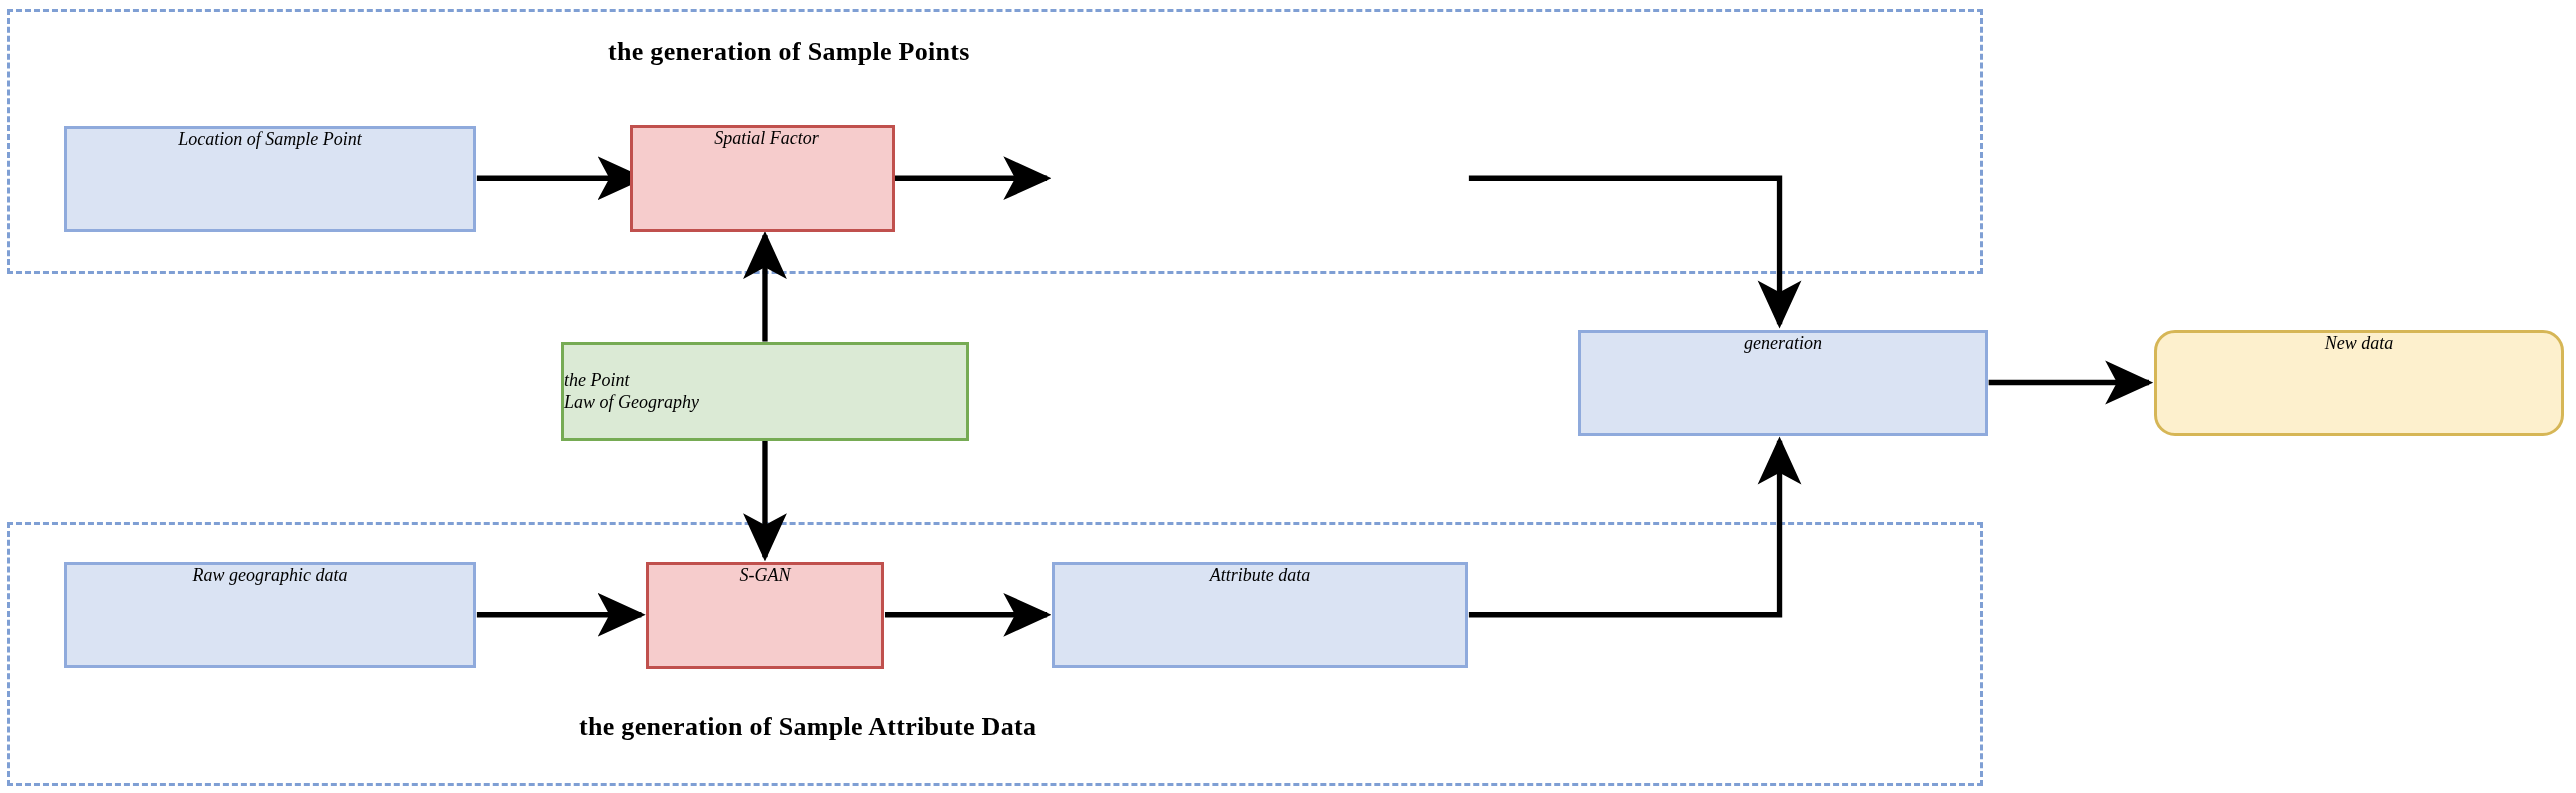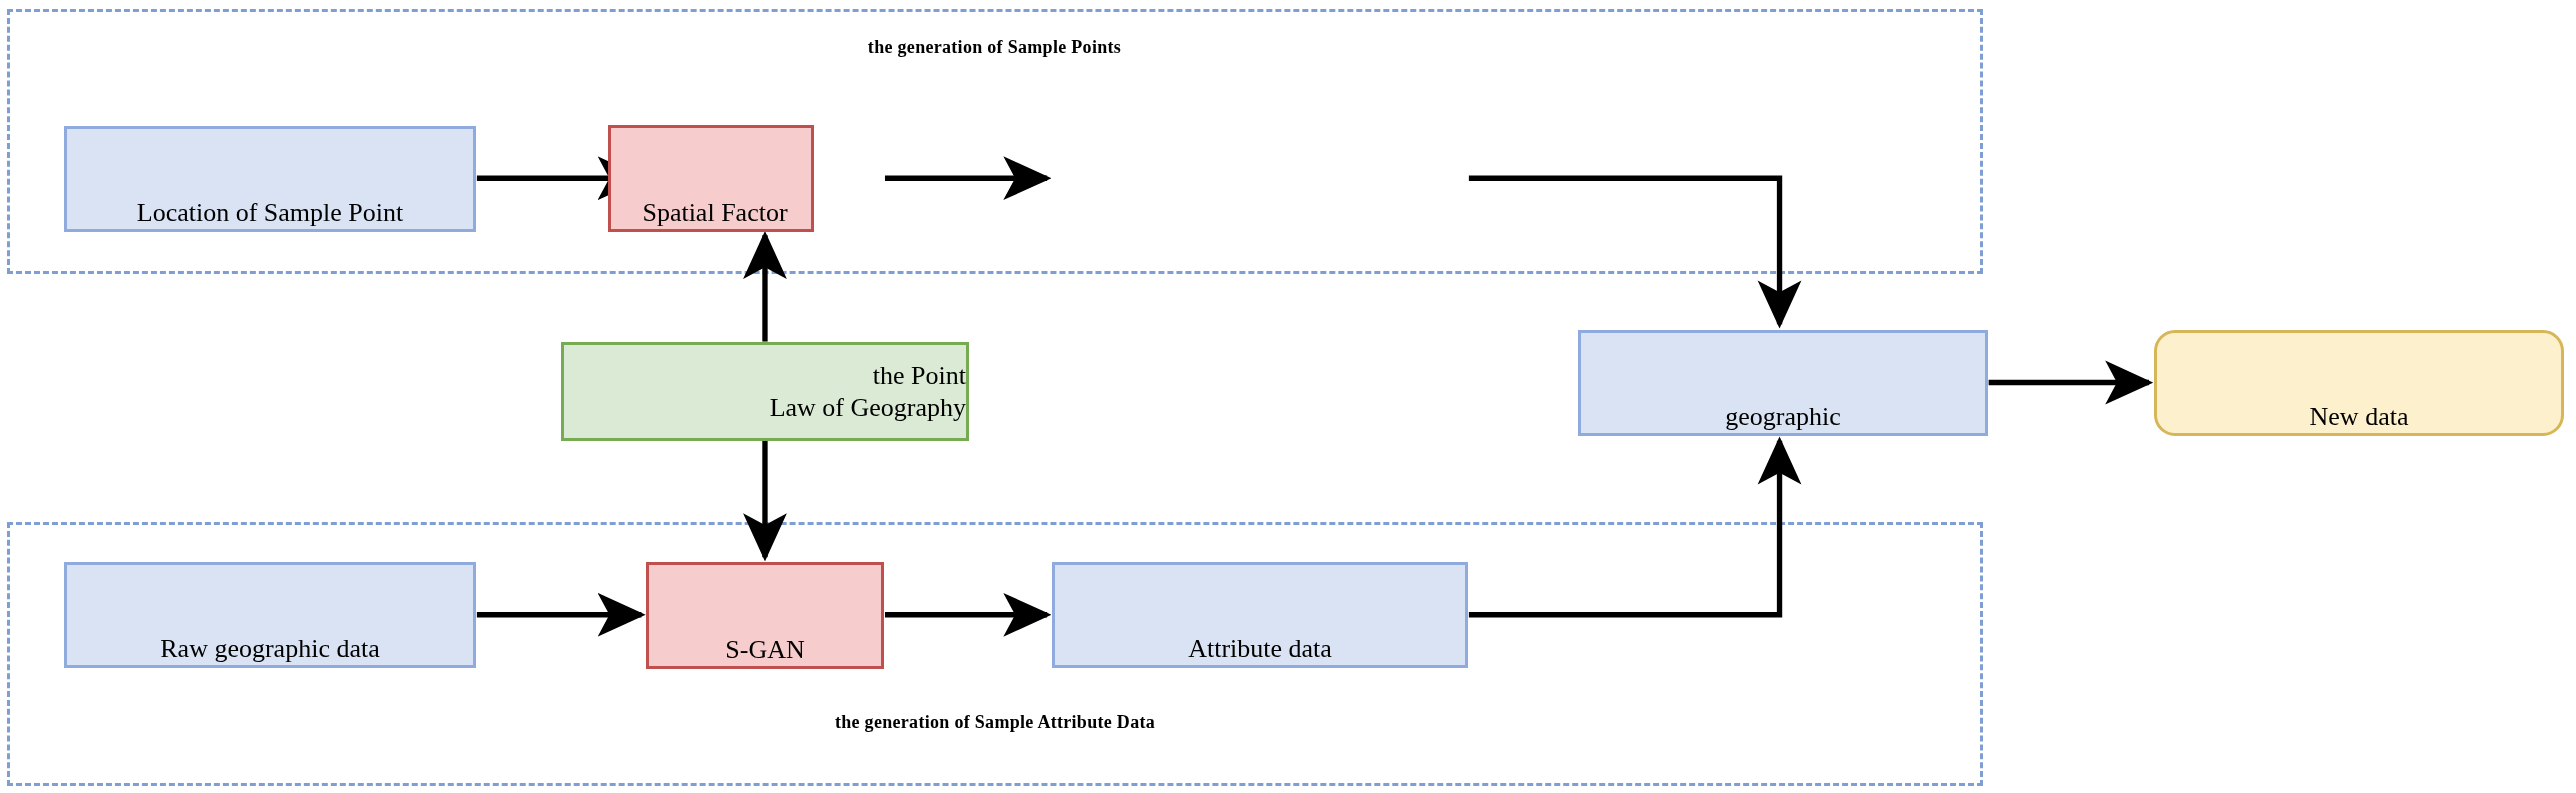--- a/index.html
+++ b/index.html
@@ -17,41 +17,42 @@
     overflow: hidden;
   }
   .group-frame {
     position: absolute;
     border: 3px dashed #7f9fd4;
     box-sizing: border-box;
     background: transparent;
   }
   .group-title {
     position: absolute;
-    text-align: center;
+    text-align: left;
     font-weight: bold;
-    font-size: 18px;
+    font-size: 26px;
     color: #000000;
     letter-spacing: 0.3px;
     white-space: nowrap;
     font-family: "Liberation Serif", "DejaVu Serif", serif;
   }
   .node {
     position: absolute;
     box-sizing: border-box;
     display: flex;
-    align-items: flex-end;
+    align-items: flex-start;
     justify-content: center;
     text-align: center;
-    font-size: 26px;
+    font-size: 18px;
     line-height: 1.22;
     color: #000000;
     border-width: 3px;
     border-style: solid;
     font-family: "Liberation Serif", "DejaVu Serif", serif;
+    font-style: italic;
   }
   .node-blue  { background: #dae3f3; border-color: #8faadc; }
   .node-red   { background: #f6cccc; border-color: #c0504d; }
   .node-green { background: #dbead5; border-color: #76ab54; }
   .node-yellow{ background: #fdf0cd; border-color: #d6b656; border-radius: 21px; }
 
   .edge-svg {
     position: absolute;
     left: 0;
     top: 0;
@@ -97,21 +98,21 @@
 
     <line x1="1287" y1="742" x2="1287" y2="938" stroke="#000000" stroke-width="9" marker-end="url(#arrowhead)"></line>
 
     <line x1="3347" y1="644" x2="3617" y2="644" stroke="#000000" stroke-width="9" marker-end="url(#arrowhead)"></line>
   </svg>
 
   <div class="node node-blue" style="left:64px; top:126px; width:412px; height:106px;">
     <span class="nodelabel">Location of Sample Point</span>
   </div>
 
-  <div class="node node-red" style="left:608px; top:125px; width:206px; height:107px;padding-left:8px;">
+  <div class="node node-red" style="left:630px; top:125px; width:265px; height:107px;padding-left:8px;">
     <span class="nodelabel">Spatial Factor</span>
   </div>
 
 
   <div class="node node-green" style="left:561px; top:342px; width:408px; height:99px; flex-direction:column;">
     <span class="nodelabel">the Point</span>
     <span class="nodelabel">Law of Geography</span>
   </div>
 
   <div class="node node-blue" style="left:64px; top:562px; width:412px; height:106px;">
@@ -120,21 +121,21 @@
 
   <div class="node node-red" style="left:646px; top:562px; width:238px; height:107px;">
     <span class="nodelabel">S-GAN</span>
   </div>
 
   <div class="node node-blue" style="left:1052px; top:562px; width:416px; height:106px;">
     <span class="nodelabel">Attribute data</span>
   </div>
 
   <div class="node node-blue" style="left:1578px; top:330px; width:410px; height:106px;">
-    <span class="nodelabel">geographic</span>
+    <span class="nodelabel">generation</span>
   </div>
 
   <div class="node node-yellow" style="left:2154px; top:330px; width:410px; height:106px;">
     <span class="nodelabel">New data</span>
   </div>
 
 </div>
 
 
 </body></html>

